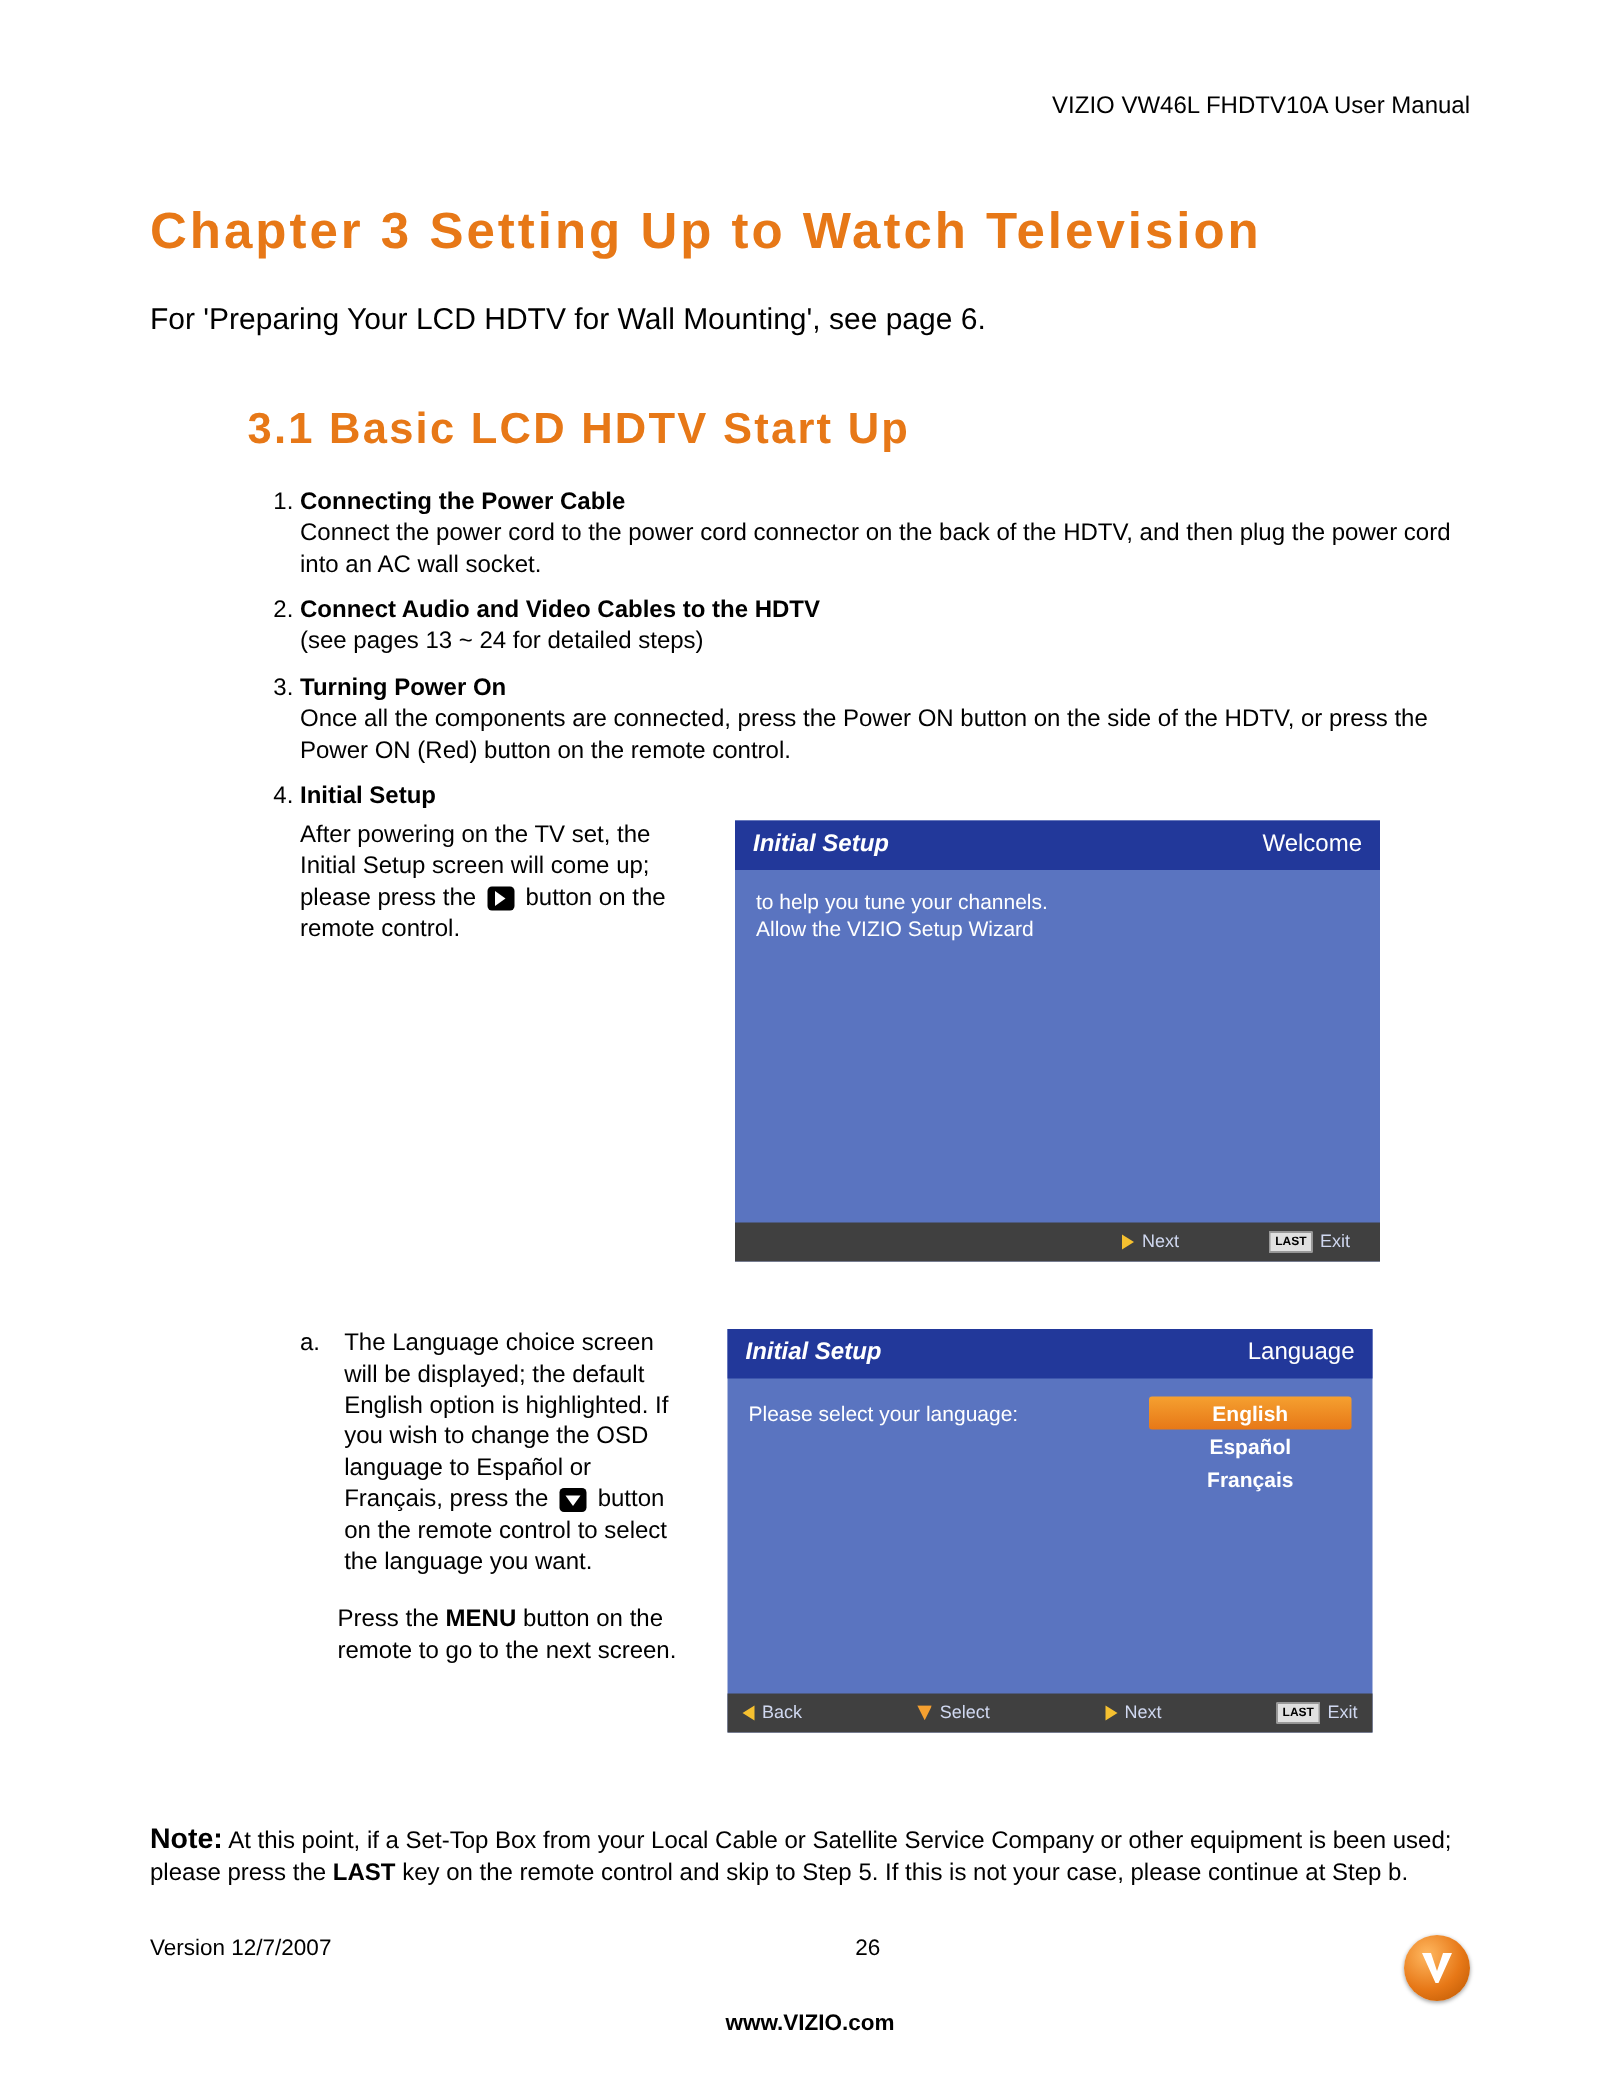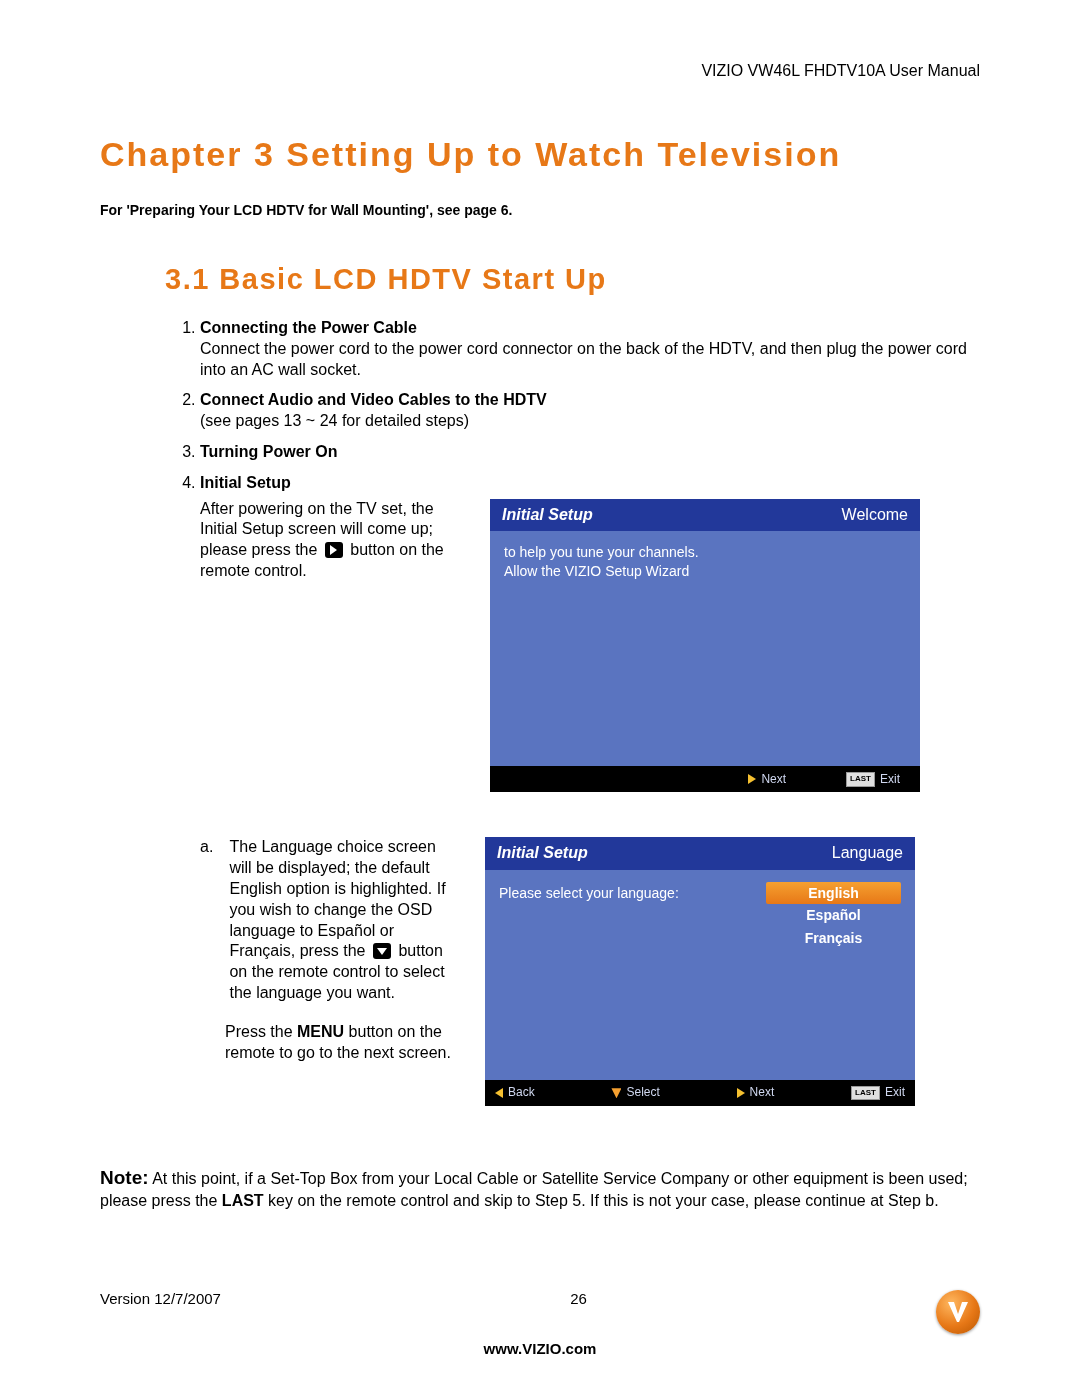--- a/index.html
+++ b/index.html
@@ -20,23 +20,22 @@
   }
   .chapter-title {
     font-family: "Bauhaus 93", "Century Gothic", Arial, sans-serif;
     color: #e77817;
     font-size: 34px;
     font-weight: bold;
     letter-spacing: 2px;
     margin-bottom: 28px;
   }
   .intro-text {
-    font-size: 14px;
+    font-size: 20px;
     margin-bottom: 45px;
-    font-weight: bold;
   }
   .section-title {
     font-family: "Bauhaus 93", "Century Gothic", Arial, sans-serif;
     color: #e77817;
     font-size: 29px;
     font-weight: bold;
     letter-spacing: 1.5px;
     margin-left: 65px;
     margin-bottom: 22px;
   }
@@ -115,21 +114,21 @@
     padding: 2px 0;
     margin-bottom: 0px;
     font-size: 14px;
     font-weight: bold;
   }
   .lang-opt.selected {
     background: linear-gradient(#f5a030, #e77817);
     border-radius: 2px;
   }
   .osd-footer {
-    background: #000000;
+    background: #404040;
     display: flex;
     padding: 4px 10px;
     font-size: 12px;
     gap: 0;
     align-items: center;
     color: #d0d8f0;
     height: 26px;
   }
   .osd-footer.one { justify-content: flex-end; gap: 60px; padding-right: 20px; }
   .osd-footer.four { justify-content: space-between; }
@@ -223,20 +222,21 @@
   <li>
     <span class="step-title">Connecting the Power Cable</span><br>
     <span class="step-body">Connect the power cord to the power cord connector on the back of the HDTV, and then plug the power cord into an AC wall socket.</span>
   </li>
   <li>
     <span class="step-title">Connect Audio and Video Cables to the HDTV</span><br>
     <span class="step-body">(see pages 13 ~ 24 for detailed steps)</span>
   </li>
   <li>
     <span class="step-title">Turning Power On</span><br>
+    <span class="step-body">Once all the components are connected, press the Power ON button on the side of the HDTV, or press the Power ON (Red) button on the remote control.</span>
   </li>
   <li>
     <span class="step-title">Initial Setup</span>
     <div class="two-col">
       <div class="left-col">
         <span>After powering on the TV set, the Initial Setup screen will come up; please press the</span>
         <span class="remote-btn play"></span>
         <span>button on the remote control.</span>
       </div>
       <div class="right-col">

